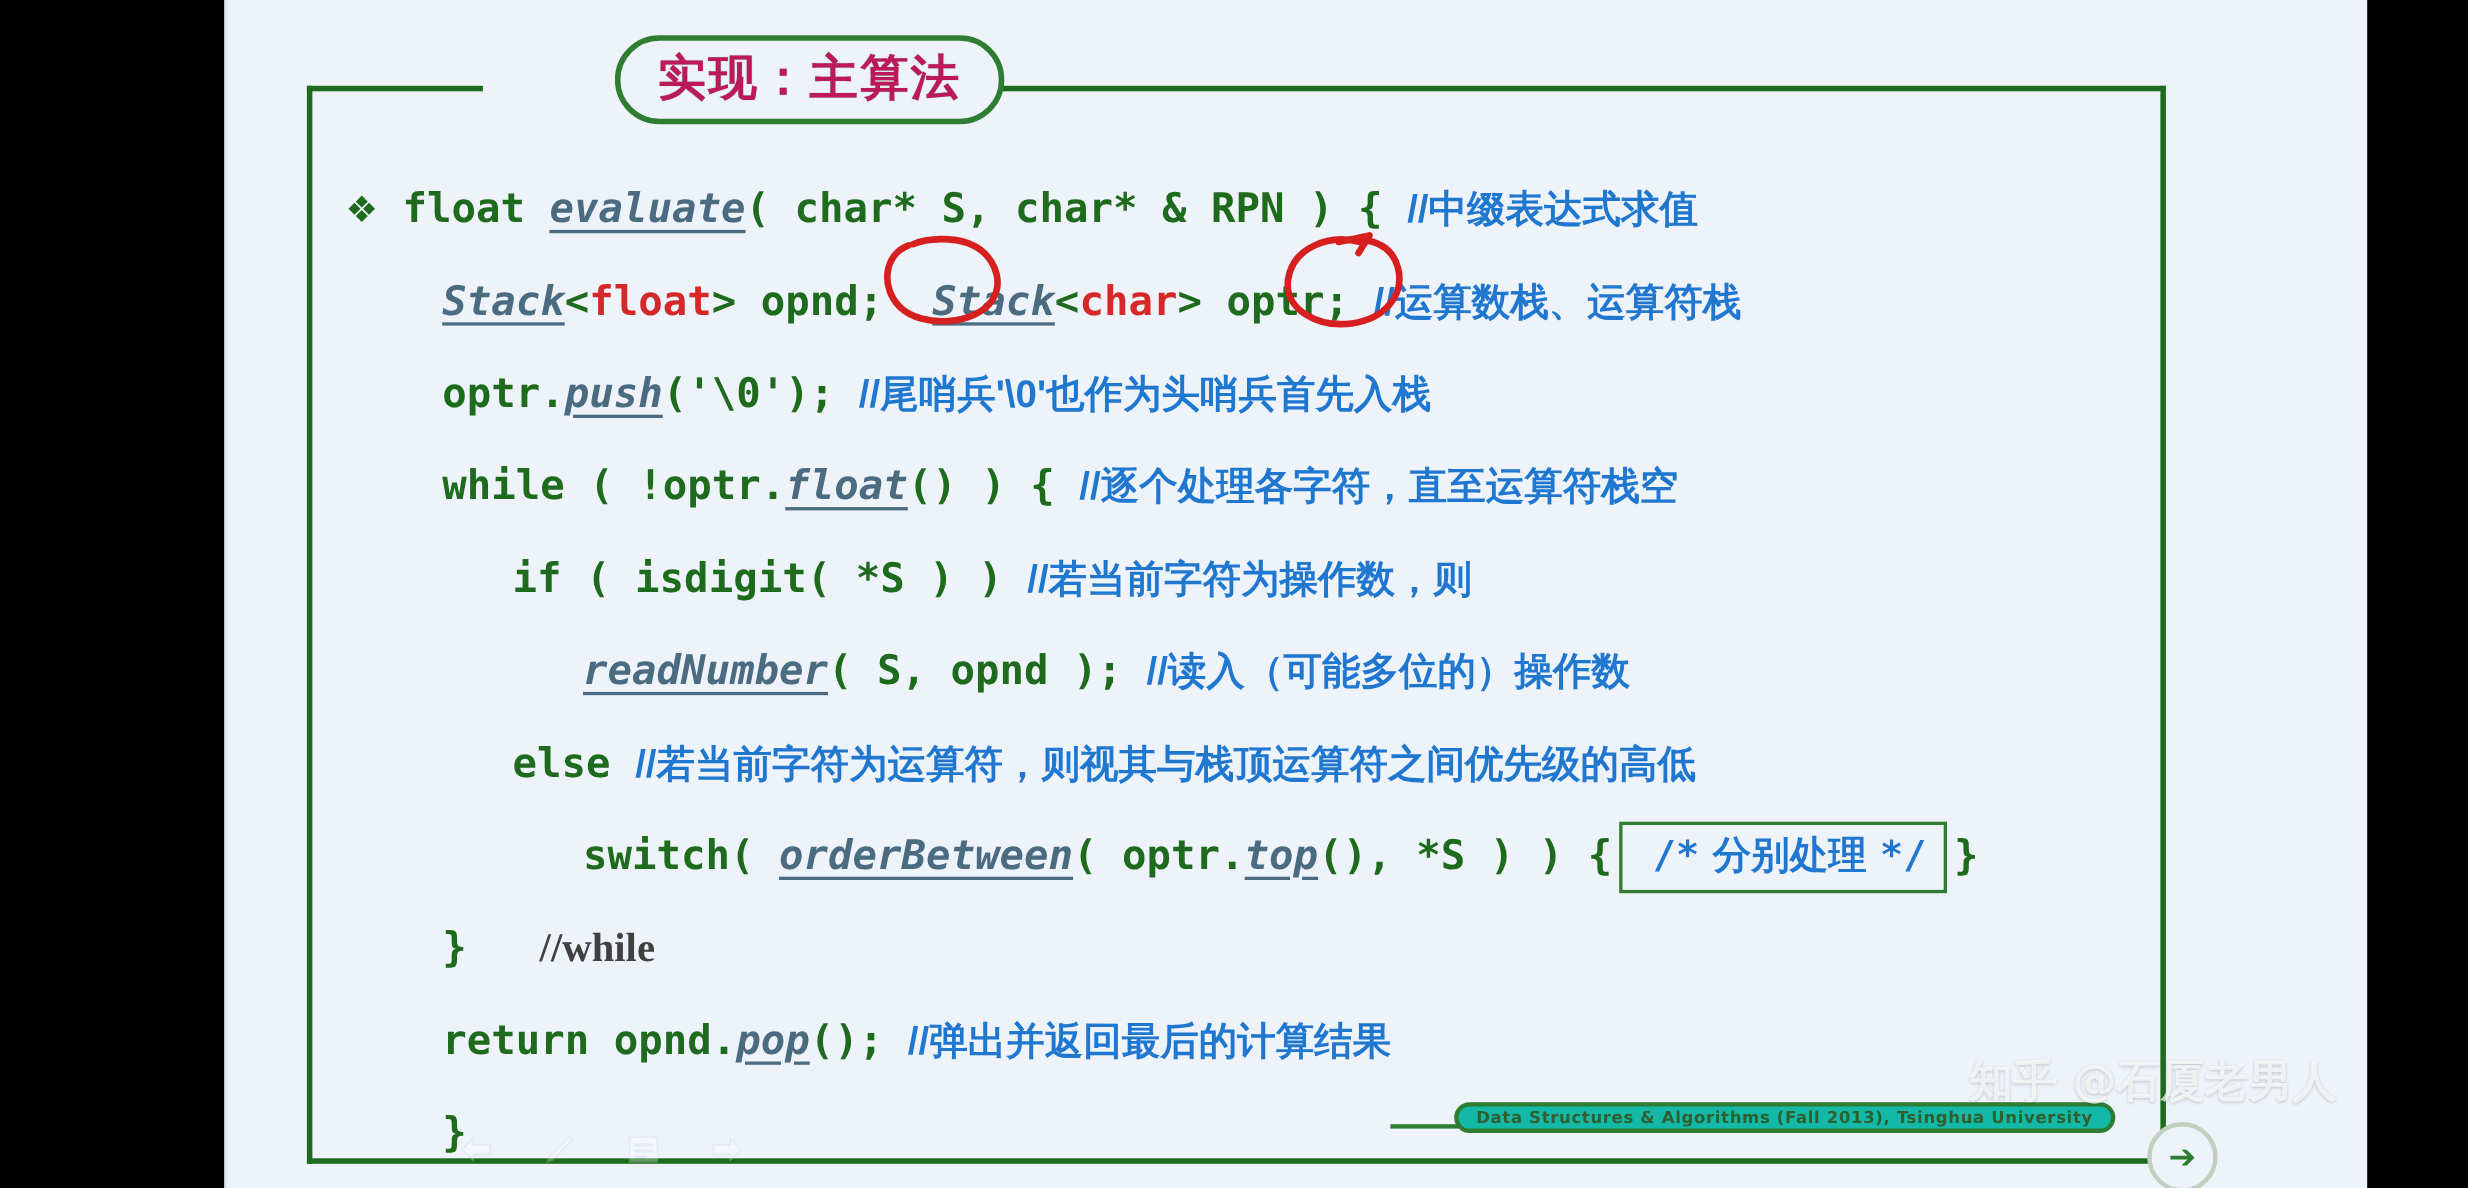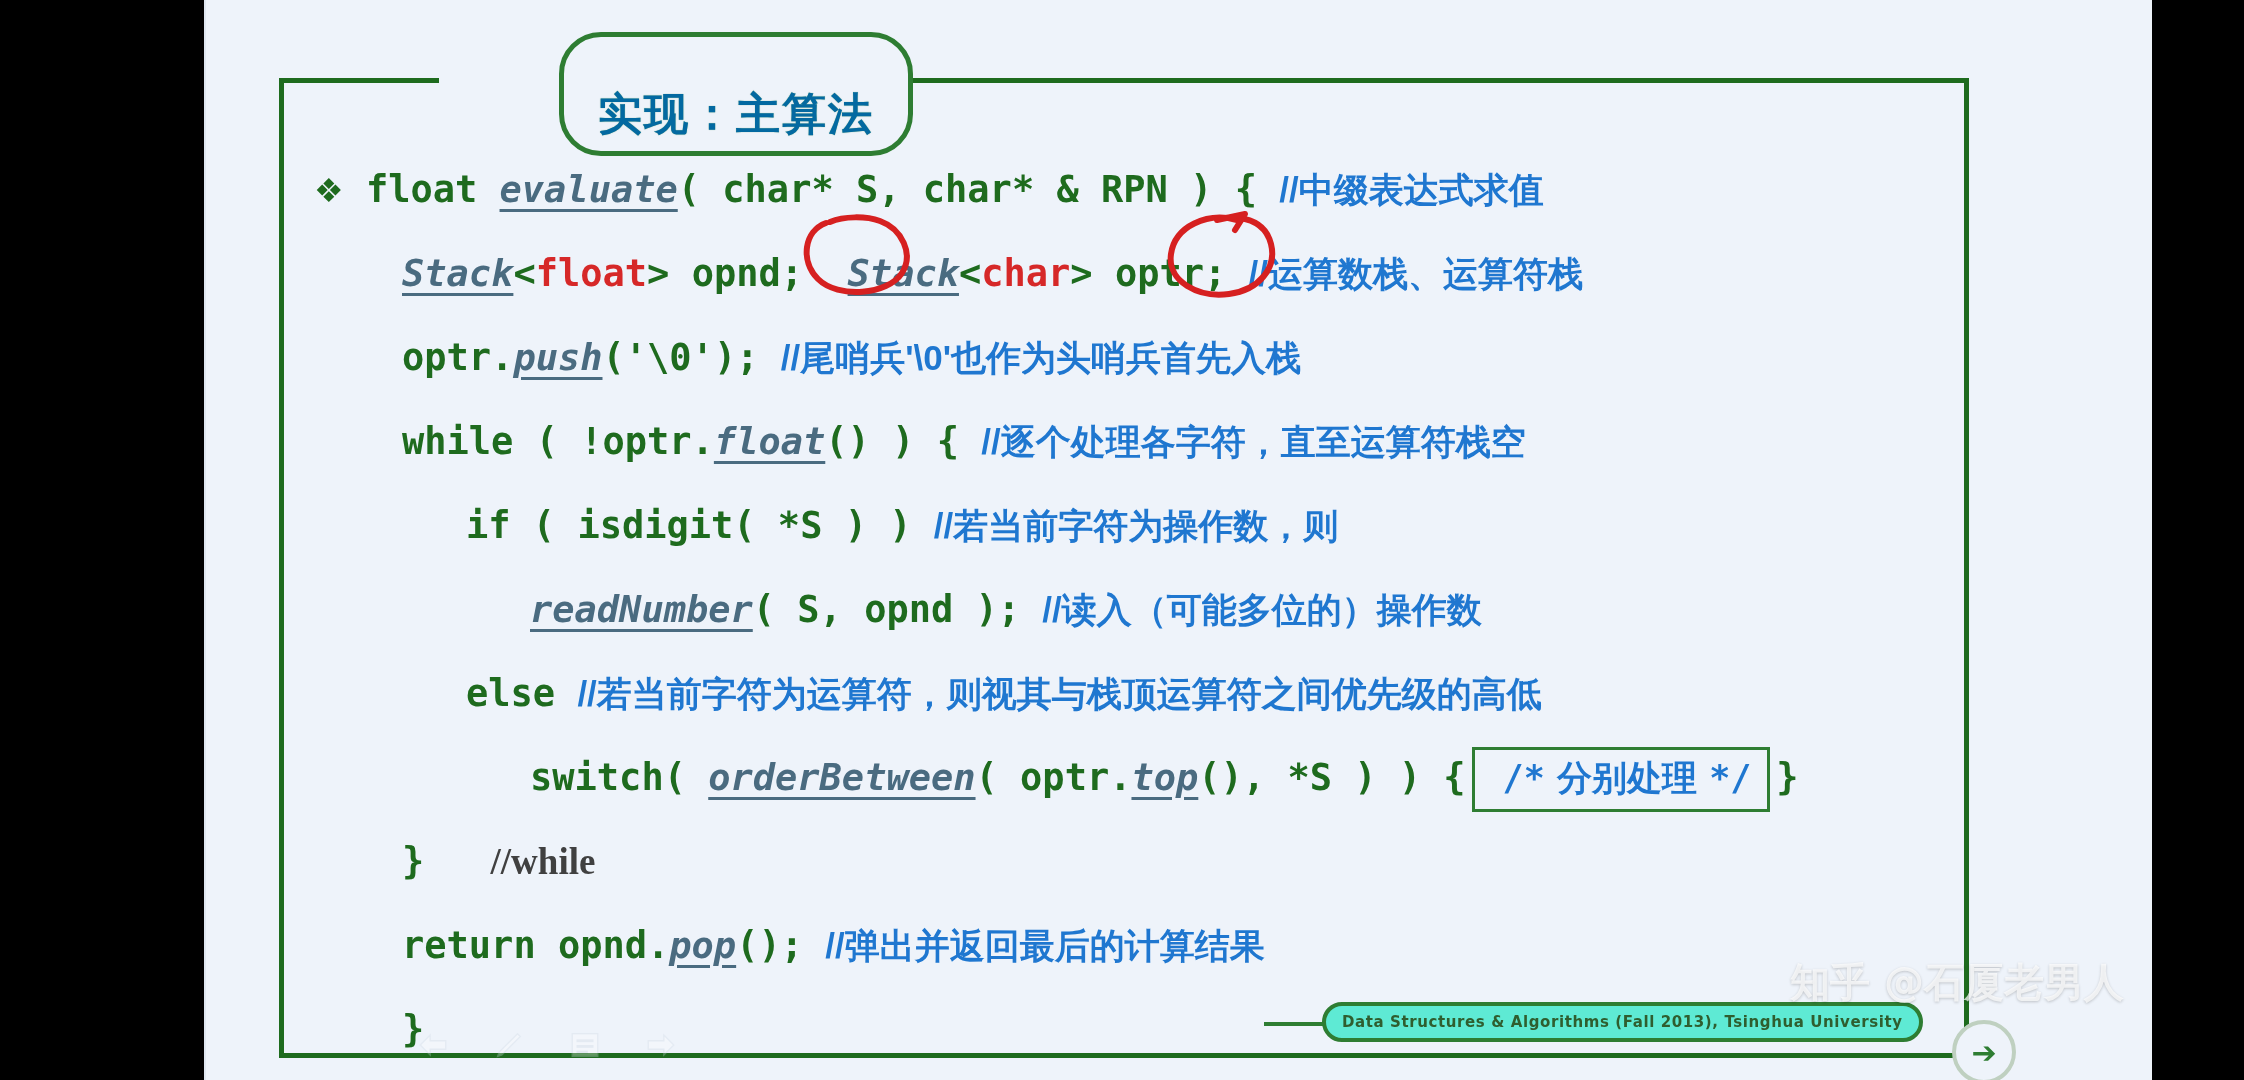--- a/index.html
+++ b/index.html
@@ -38,24 +38,23 @@
   
   .title-pill{
     position:absolute;left:355px;top:32px;
     padding:9px 34px 13px 34px;
     border:5px solid #2e7d32;border-radius:42px;
     background:#eef3fa;
     box-sizing:border-box;
   }
   .title-pill .t{
     font-family:"DejaVu Sans","Liberation Sans",sans-serif;
-    font-weight:bold;font-size:44px;color:#0369a1;letter-spacing:2px;
+    font-weight:bold;font-size:44px;color:#be185d;letter-spacing:2px;
     white-space:nowrap;line-height:1.12;
     text-shadow:0 0 1px rgba(30,123,30,.55);
-    margin-top:43px;
   }
 
   
   .code{
     position:absolute;left:110px;top:148px;width:1640px;
     font-family:"DejaVu Sans Mono","Liberation Mono",monospace;
     font-weight:bold;
     font-size:37px;
     line-height:84px;
     color:#1e6b1e;
@@ -84,22 +83,22 @@
   
   .annot{position:absolute;pointer-events:none;}
   .circle-opnd{left:592px;top:213px;}
   .circle-optr{left:955px;top:206px;}
 
   
   .footer-line{
     position:absolute;left:1060px;top:1022px;width:62px;height:4px;background:#2e7d32;
   }
   .footer-pill{
-    position:absolute;left:1118px;top:1002px;height:40px;
-    border:4px solid #2e7d32;border-radius:22px;background:#5eead4;
+    position:absolute;left:1118px;top:1002px;height:28px;
+    border:4px solid #2e7d32;border-radius:22px;background:#14b8a6;
     display:flex;align-items:center;padding:0 16px;box-sizing:border-box;
   }
   .footer-pill .ft{
     font-family:"DejaVu Sans","Liberation Sans",sans-serif;
     font-size:15px;font-weight:bold;color:#2f5e2f;letter-spacing:.6px;white-space:nowrap;
   }
 
   
   .watermark{
     position:absolute;right:120px;top:955px;

